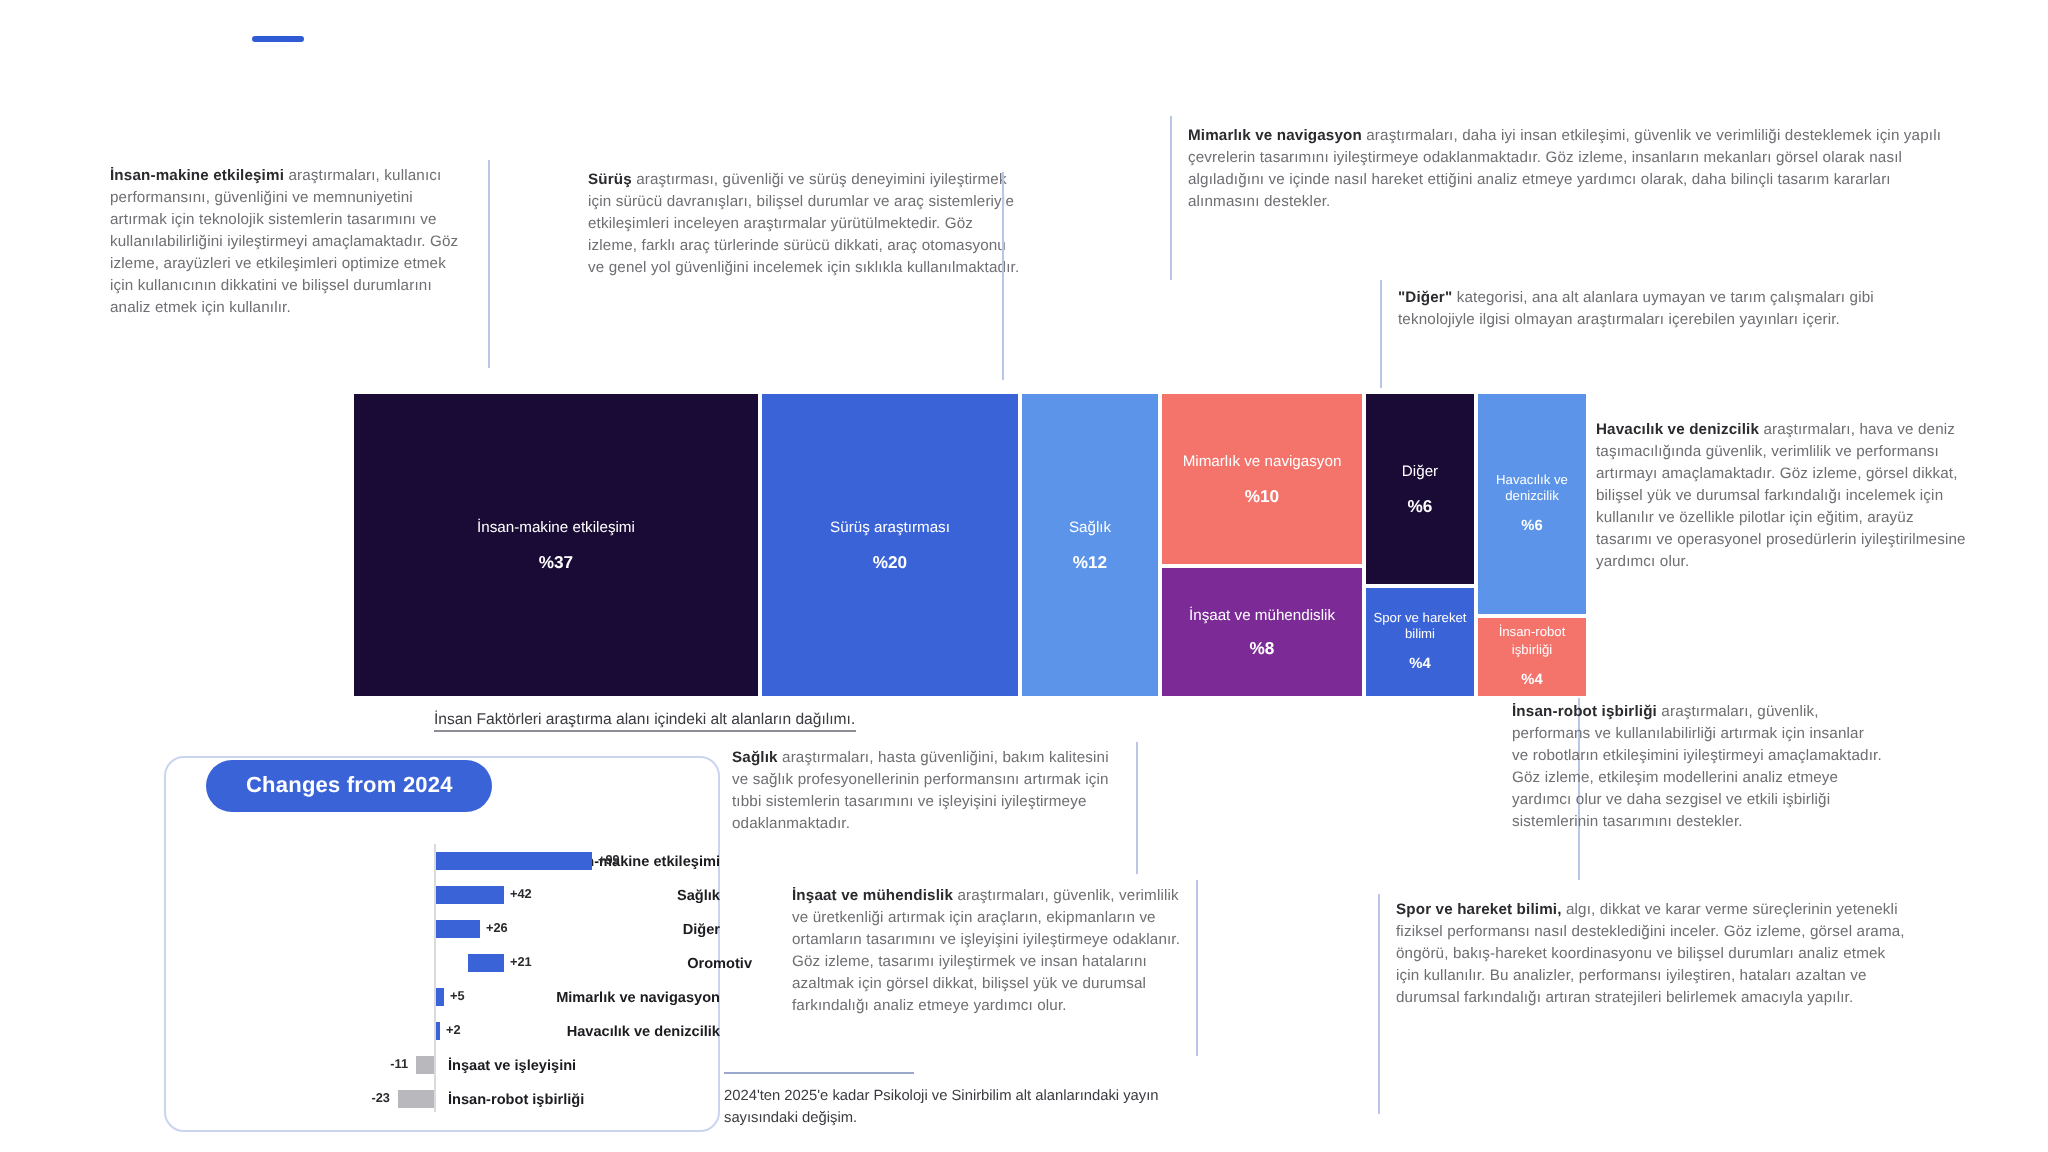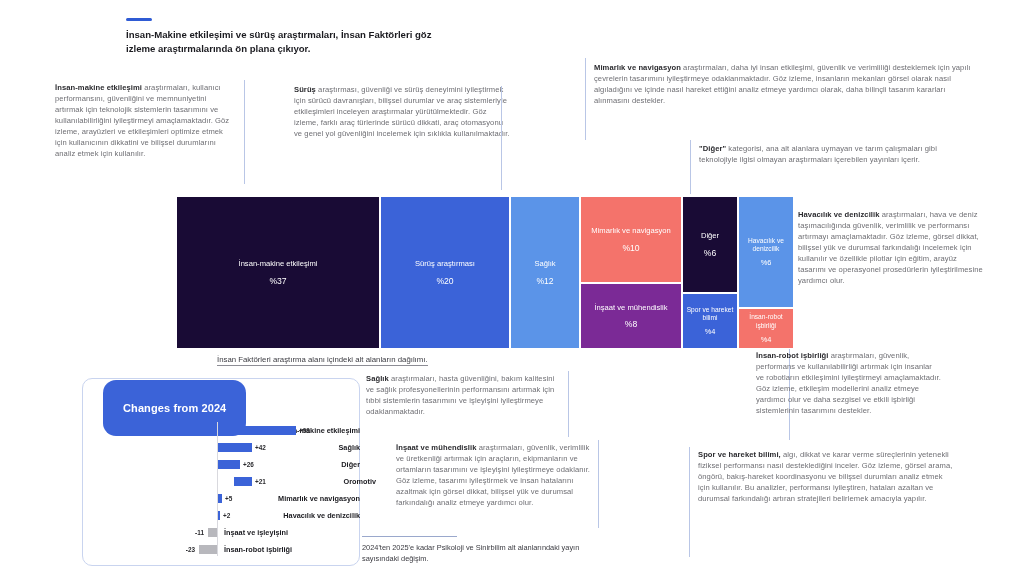--- a/index.html
+++ b/index.html
@@ -41,40 +41,40 @@
   .cell {
     position: absolute;
     display: flex; flex-direction: column;
     align-items: center; justify-content: center;
     text-align: center;
     color: #ffffff;
     border: 1.2px solid #ffffff;
     padding: 2px;
   }
   .cell .lbl { font-size: 7.6px; line-height: 1.25; }
-  .cell .val { font-size: 8.6px; font-weight: normal; margin-top: 7px; text-align: center; }
+  .cell .val { font-size: 8.6px; font-weight: bold; margin-top: 7px; text-align: center; }
   .cell.small .lbl { font-size: 6.6px; }
   .cell.small .val { font-size: 7.4px; margin-top: 5px; }
 
   
   .tm-caption {
     position: absolute; left: 217px; top: 355px;
     font-size: 7.8px; color: #3a3a40;
     border-bottom: 1px solid #8d8d95; padding-bottom: 1px;
   }
 
   
   .card {
     position: absolute; left: 82px; top: 378px; width: 278px; height: 188px;
     border: 1px solid #c9d4ef; border-radius: 10px; background: #fff;
   }
   .card-pill {
     position: absolute; left: 103px; top: 380px;
     background: #3b63d8; color: #fff;
-    border-radius: 13px; padding: 22px 20px;
+    border-radius: 13px; padding: 7px 20px;
     font-size: 11px; font-weight: bold; letter-spacing: .01em;
   }
   .chart { position: absolute; left: 82px; top: 418px; width: 278px; height: 148px; }
   .bar-row { position: absolute; height: 13px; display: flex; align-items: center; }
   .bar-label {
     position: absolute; right: 0; top: 0; height: 13px;
     display: flex; align-items: center; justify-content: flex-end;
     font-size: 7.3px; font-weight: bold; color: #1b1b20; white-space: nowrap;
   }
   .bar-pos { position: absolute; height: 9px; background: #3b63d8; top: 2px; }
@@ -101,21 +101,20 @@
   .chart-caption-rule {
     position: absolute; left: 362px; top: 536px; width: 95px; height: 1px; background: #9aa8cc;
   }
 </style>
 </head>
 <body>
 
 <div class="page">
 
   <div class="hdr-dash"></div>
-  <div class="hdr-title">İnsan-Makine etkileşimi ve sürüş araştırmaları, İnsan Faktörleri göz izleme araştırmalarında ön plana çıkıyor.</div>
 
   <div class="tblock ta-right" style="left:55px; top:82px; width:180px;">
     <b>İnsan-makine etkileşimi</b><span> araştırmaları, kullanıcı performansını, güvenliğini ve memnuniyetini artırmak için teknolojik sistemlerin tasarımını ve kullanılabilirliğini iyileştirmeyi amaçlamaktadır. Göz izleme, arayüzleri ve etkileşimleri optimize etmek için kullanıcının dikkatini ve bilişsel durumlarını analiz etmek için kullanılır.</span>
   </div>
   <div class="vrule" style="left:244px; top:80px; height:104px;"></div>
 
   <div class="tblock ta-right" style="left:258px; top:84px; width:218px;margin-left:36px;">
     <b>Sürüş</b><span> araştırması, güvenliği ve sürüş deneyimini iyileştirmek için sürücü davranışları, bilişsel durumlar ve araç sistemleriyle etkileşimleri inceleyen araştırmalar yürütülmektedir. Göz izleme, farklı araç türlerinde sürücü dikkati, araç otomasyonu ve genel yol güvenliğini incelemek için sıklıkla kullanılmaktadır.</span>
   </div>
   <div class="vrule" style="left:501px; top:86px; height:104px;"></div>

